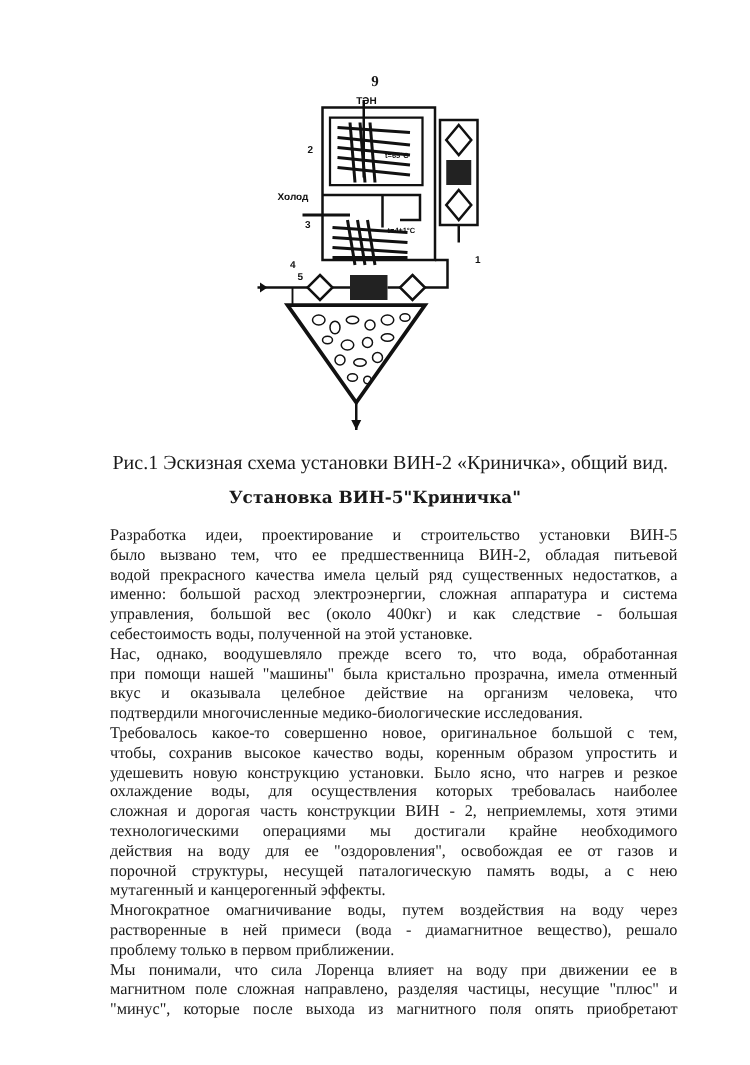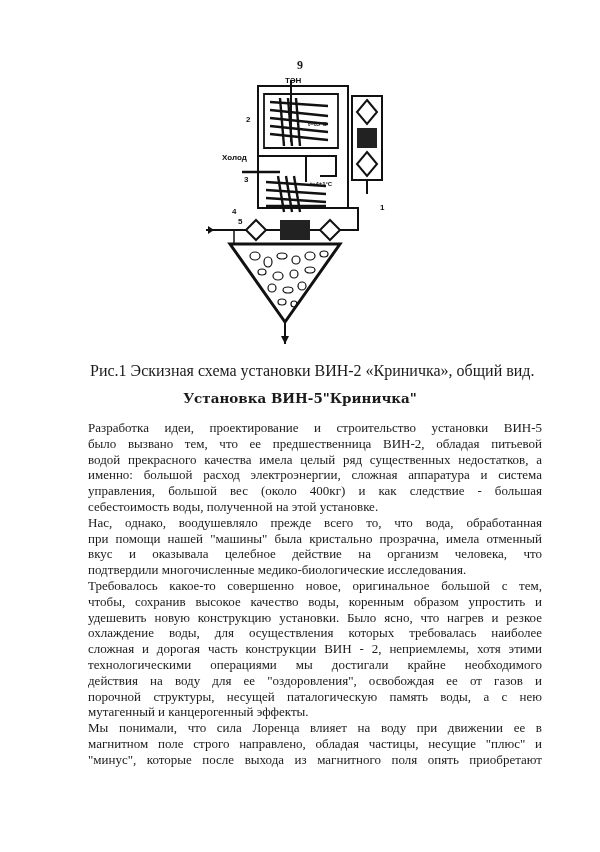--- a/index.html
+++ b/index.html
@@ -137,17 +137,22 @@
     <span class="ln">чтобы, сохранив высокое качество воды, коренным образом упростить и</span>
     <span class="ln">удешевить новую конструкцию установки. Было ясно, что нагрев и резкое</span>
     <span class="ln">охлаждение воды, для осуществления которых требовалась наиболее</span>
     <span class="ln">сложная и дорогая часть конструкции ВИН - 2, неприемлемы, хотя этими</span>
     <span class="ln">технологическими операциями мы достигали крайне необходимого</span>
     <span class="ln">действия на воду для ее "оздоровления", освобождая ее от газов и</span>
     <span class="ln">порочной структуры, несущей паталогическую память воды, а с нею</span>
     <span class="ln last">мутагенный и канцерогенный эффекты.</span>
   </p>
   <p class="para">
+    <span class="ln">Многократное омагничивание воды, путем воздействия на воду через</span>
+    <span class="ln">растворенные в ней примеси (вода - диамагнитное вещество), решало</span>
+    <span class="ln last">проблему только в первом приближении.</span>
+  </p>
+  <p class="para">
     <span class="ln">Мы понимали, что сила Лоренца влияет на воду при движении ее в</span>
-    <span class="ln">магнитном поле строго направлено, обладая частицы, несущие "плюс" и</span>
+    <span class="ln">магнитном поле сложная направлено, разделяя частицы, несущие "плюс" и</span>
     <span class="ln">"минус", которые после выхода из магнитного поля опять приобретают</span>
   </p>
 </div>
 
 </body></html>

